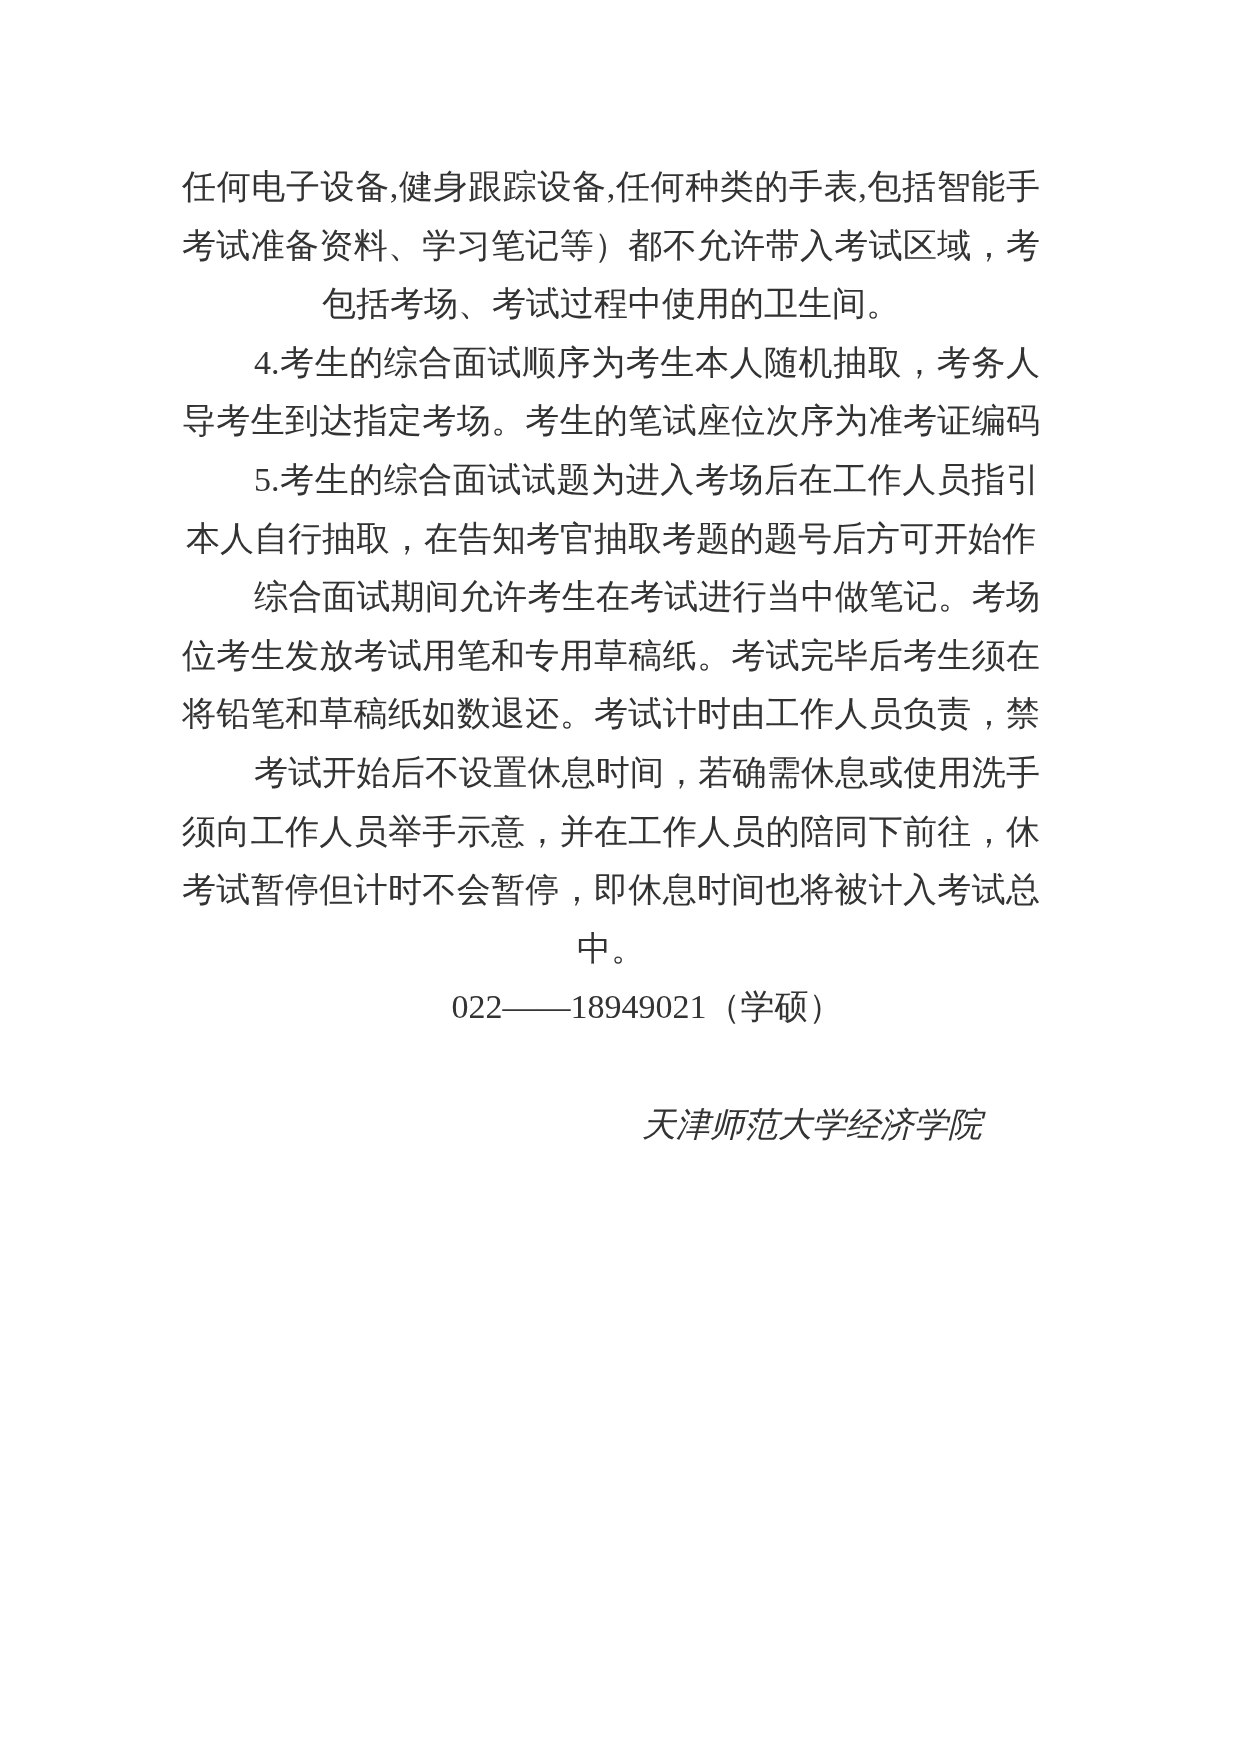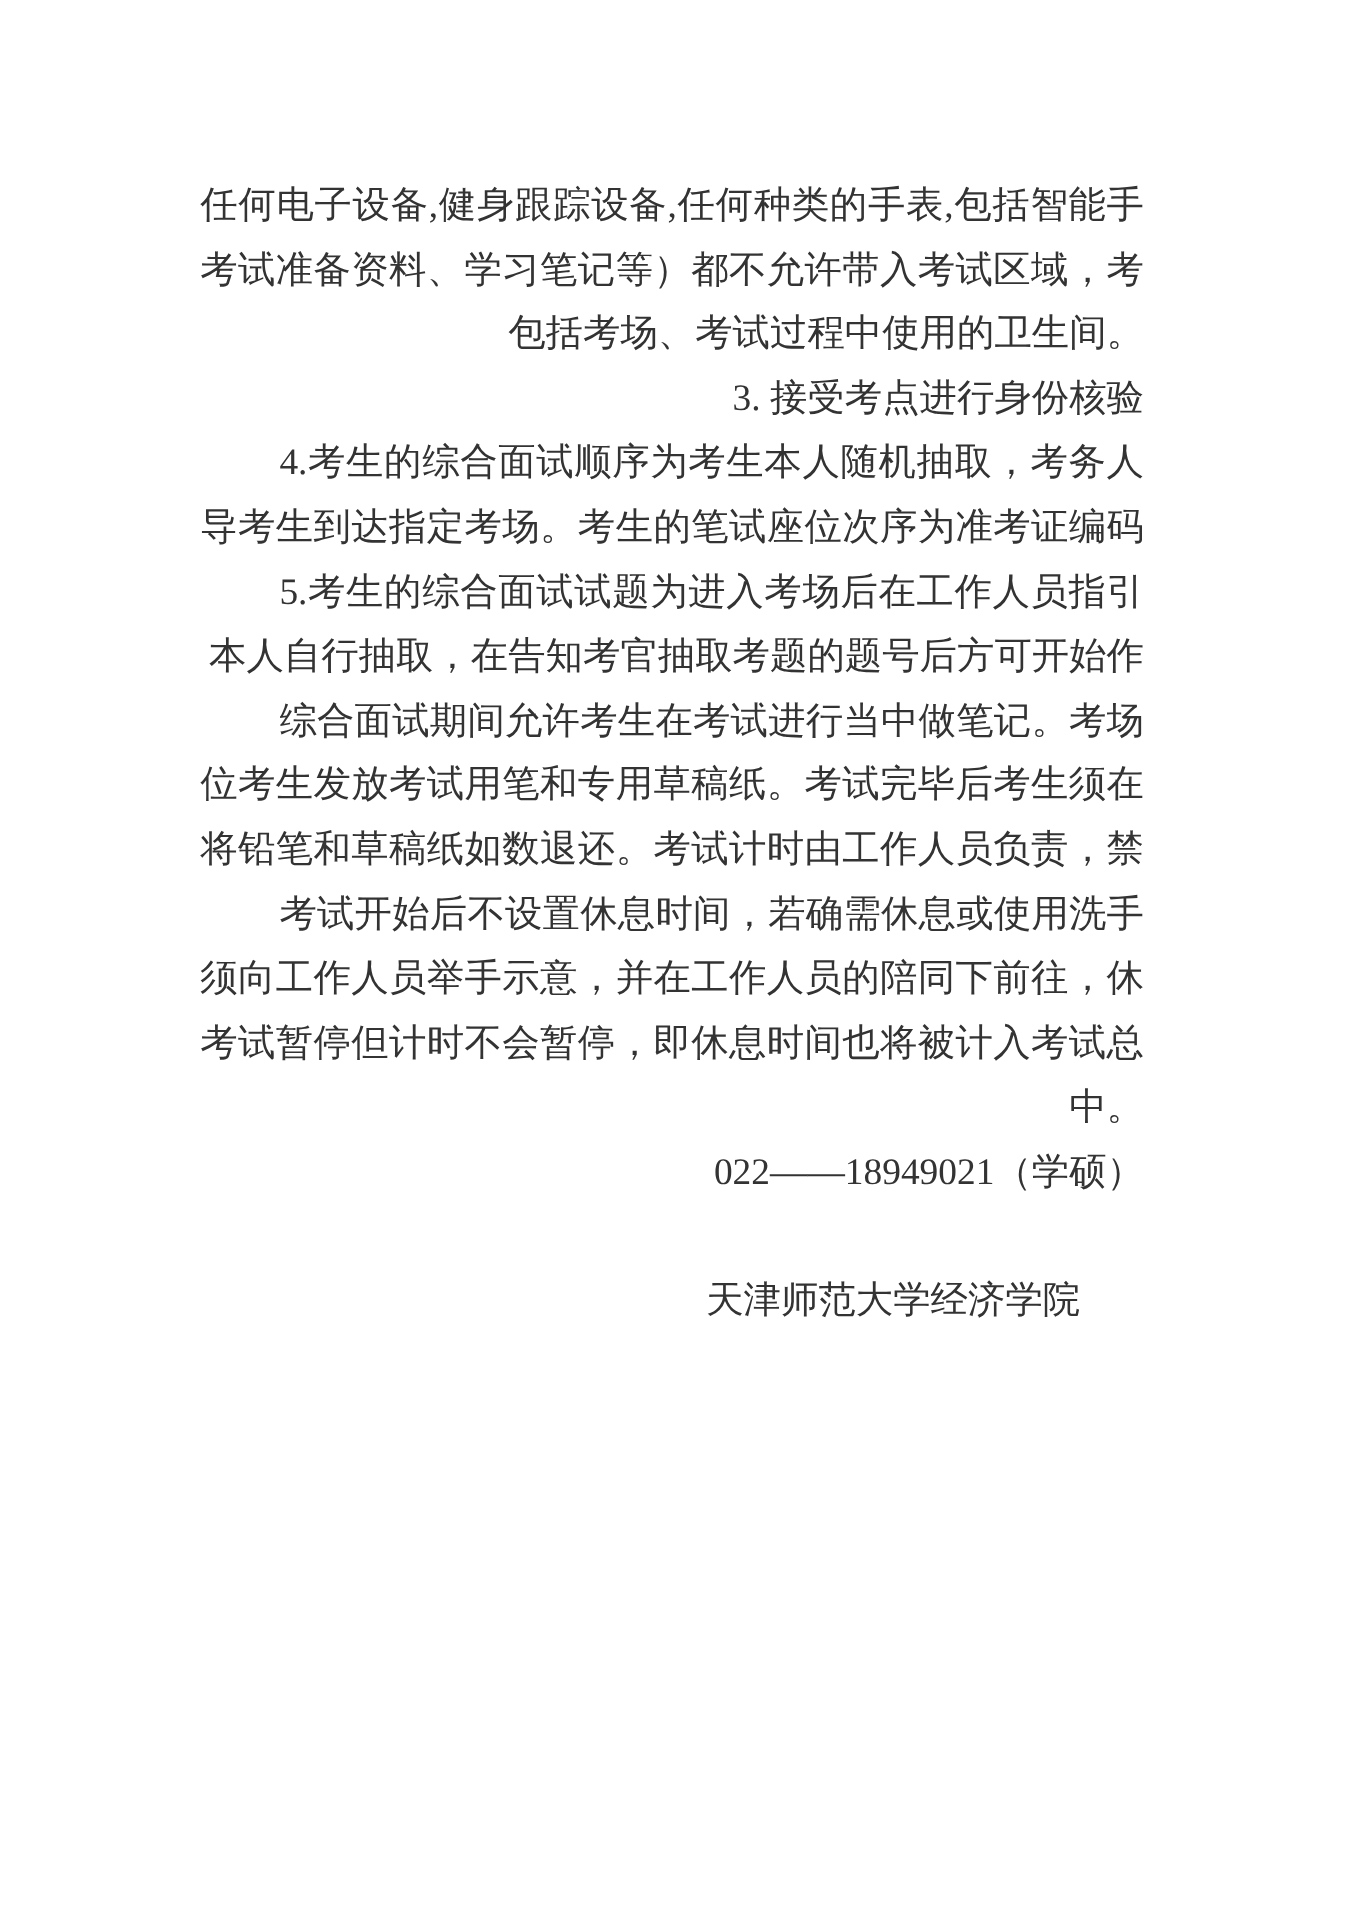--- a/index.html
+++ b/index.html
@@ -20,47 +20,48 @@
     left: 182px;
     top: 158px;
     width: 858px;
     font-size: 34px;
     font-weight: 400;
     color: #333333;
   }
   .line {
     height: 58.6px;
     line-height: 58.6px;
-    text-align: right;
+    text-align: center;
     overflow: hidden;
   }
   
   .j {
     text-align: justify;
     text-align-last: justify;
   }
   
   .indent {
     padding-left: 72px;
   }
   .sig {
+    text-align: right;
+    font-style: italic;
   }
   .sig-org  { padding-right: 58px; }
   .sig-date { padding-right: 64px; }
 </style>
 </head>
 <body>
 
 <div class="page">
   <div class="doc-body">
 
     <div class="line j">任何电子设备,健身跟踪设备,任何种类的手表,包括智能手表，</div>
     <div class="line j">考试准备资料、学习笔记等）都不允许带入考试区域，考试区域</div>
     <div class="line">包括考场、考试过程中使用的卫生间。</div>
-    <div class="line indent">3. 接受考点进行身份核验</div>
     <div class="line j indent">4.考生的综合面试顺序为考生本人随机抽取，考务人员将引</div>
     <div class="line j">导考生到达指定考场。考生的笔试座位次序为准考证编码由低到</div>
     <div class="line j indent">5.考生的综合面试试题为进入考场后在工作人员指引下由</div>
     <div class="line">本人自行抽取，在告知考官抽取考题的题号后方可开始作答。</div>
     <div class="line j indent">综合面试期间允许考生在考试进行当中做笔记。考场将为每</div>
     <div class="line j">位考生发放考试用笔和专用草稿纸。考试完毕后考生须在退场前</div>
     <div class="line j">将铅笔和草稿纸如数退还。考试计时由工作人员负责，禁止考生</div>
     <div class="line j indent">考试开始后不设置休息时间，若确需休息或使用洗手间，必</div>
     <div class="line j">须向工作人员举手示意，并在工作人员的陪同下前往，休息期间</div>
     <div class="line j">考试暂停但计时不会暂停，即休息时间也将被计入考试总时长之</div>

